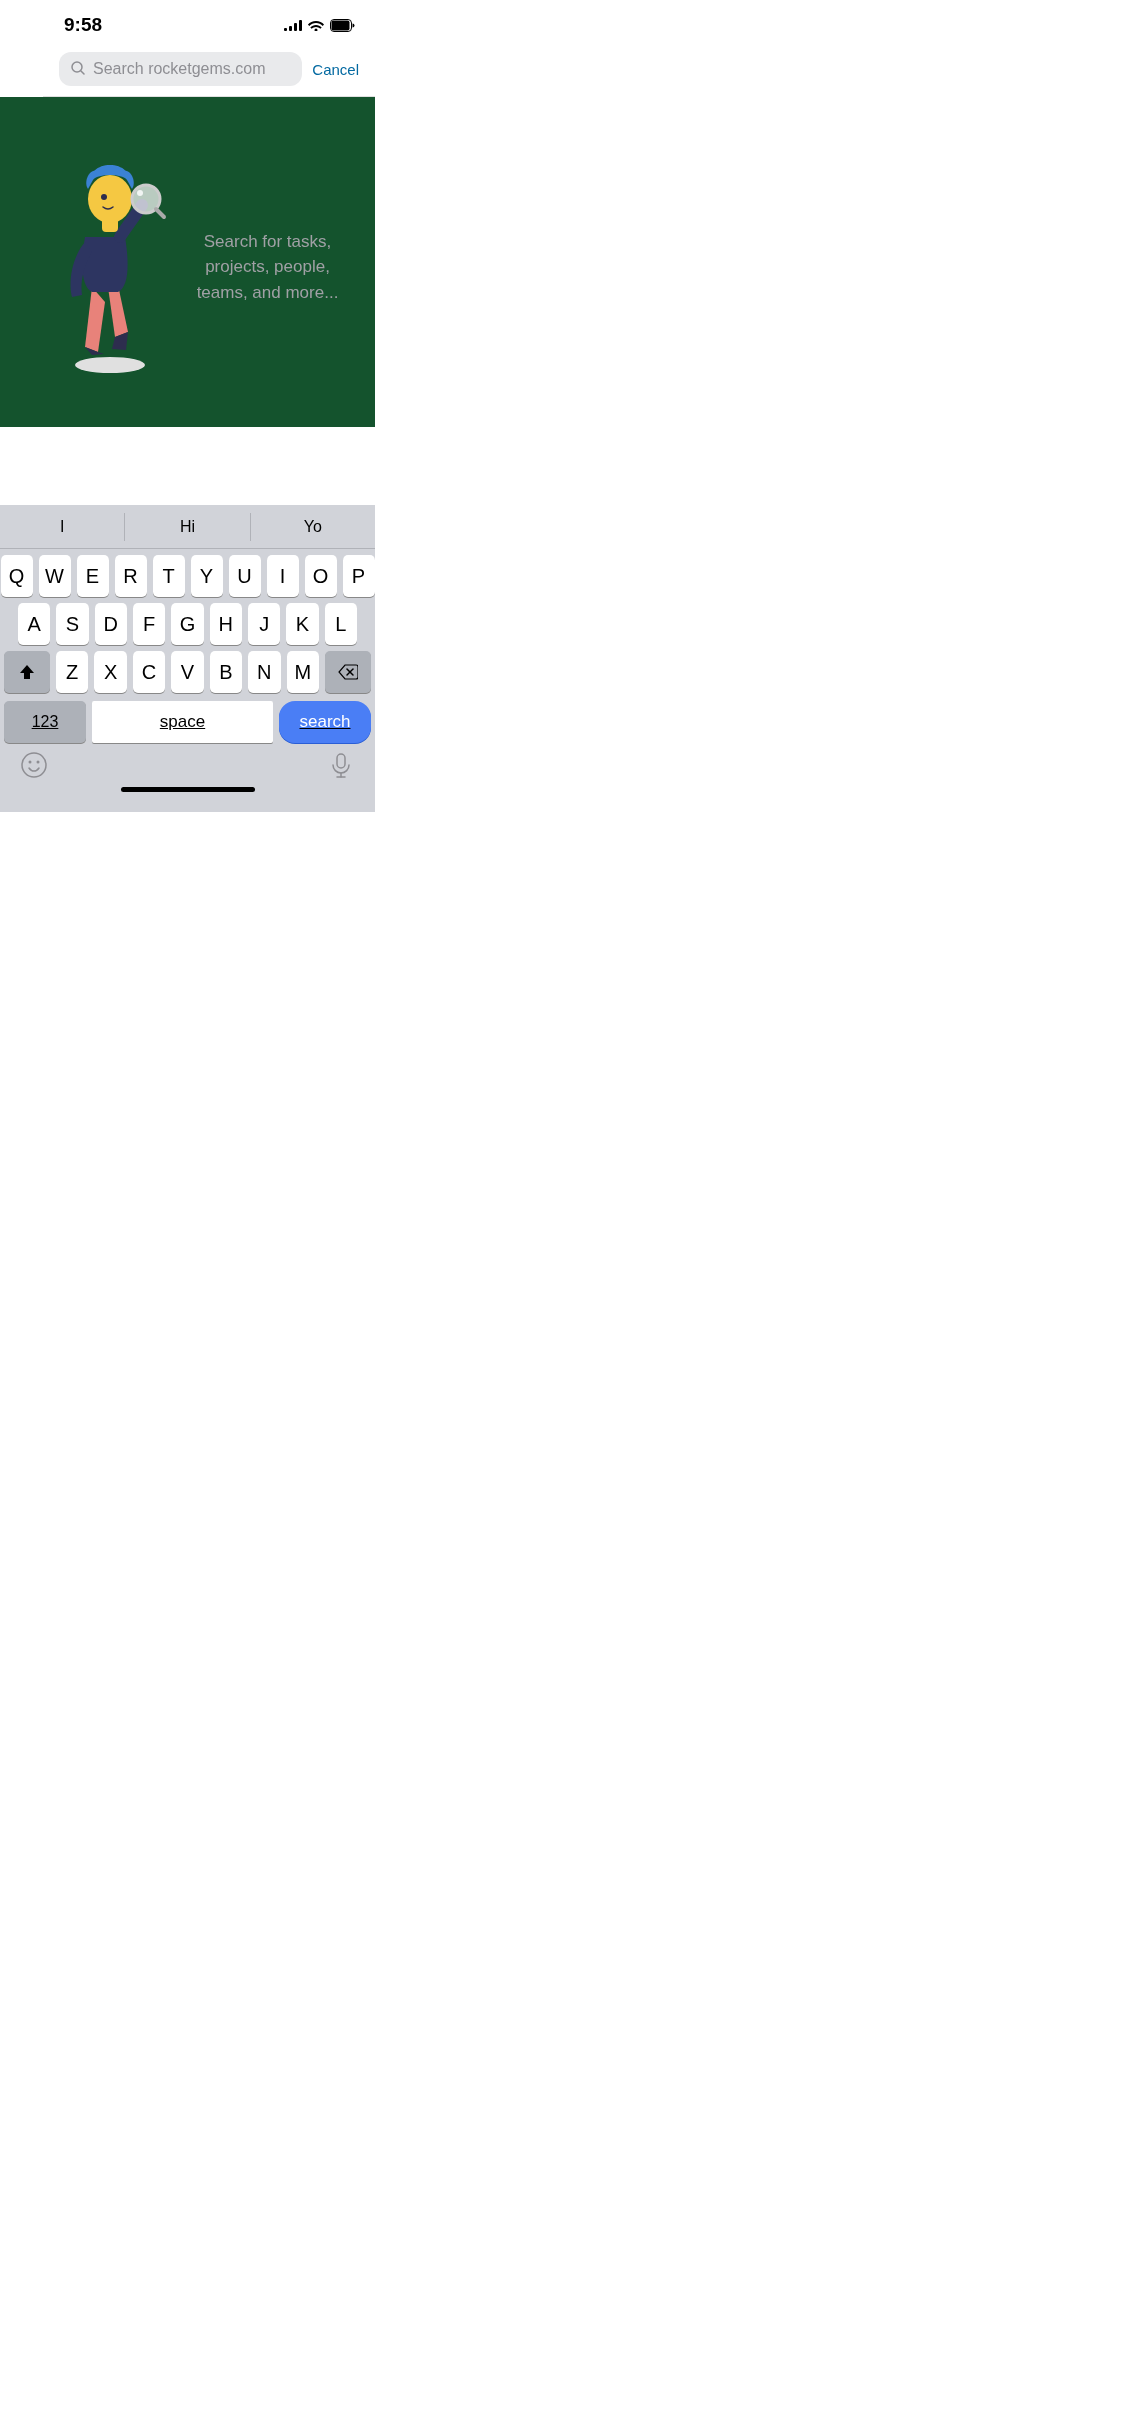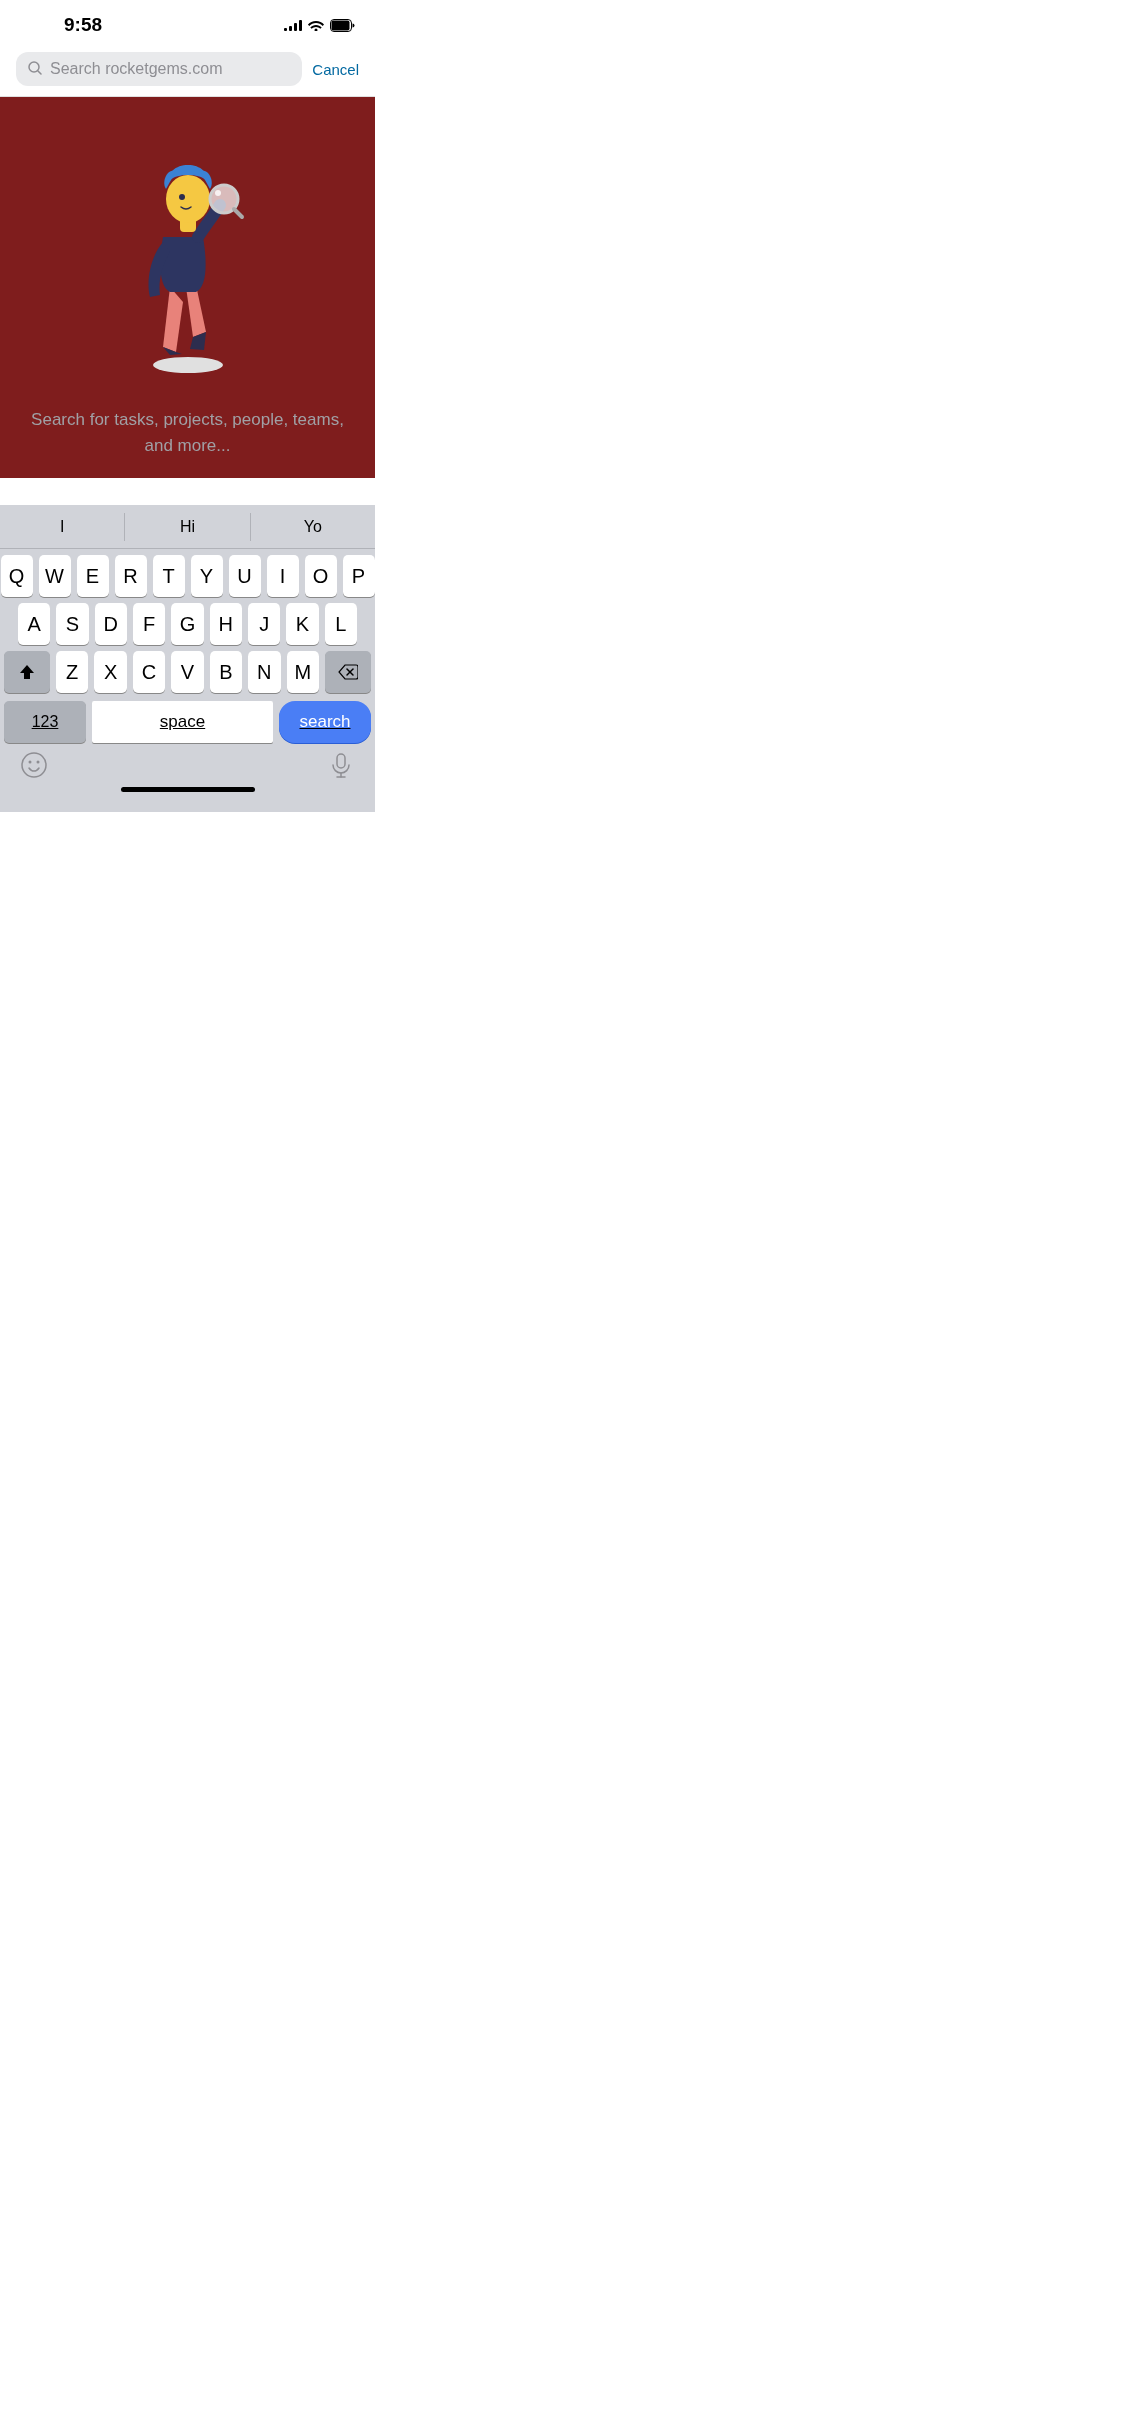--- a/index.html
+++ b/index.html
@@ -53,20 +53,21 @@
       display: block;
     }
 
     
     .search-bar-row {
       display: flex;
       align-items: center;
       padding: 8px 16px 10px;
       gap: 10px;
       border-bottom: 1px solid #e0e0e0;
+      margin-left: 43px;
     }
 
     .search-input-container {
       flex: 1;
       display: flex;
       align-items: center;
       background: #e9eaec;
       border-radius: 12px;
       padding: 8px 12px;
       gap: 8px;
@@ -88,24 +89,24 @@
       color: #0369a1;
       background: none;
       border: none;
       cursor: pointer;
       white-space: nowrap;
     }
 
     
     .main-content {
       display: flex;
-      flex-direction: column;
+      flex-direction: row;
       align-items: center;
       padding: 30px 30px 20px;
-      background: #7f1d1d;
+      background: #14532d;
     }
 
     
     .illustration-container {
       width: 200px;
       height: 260px;
       display: flex;
       align-items: center;
       justify-content: center;
       margin-bottom: 20px;

